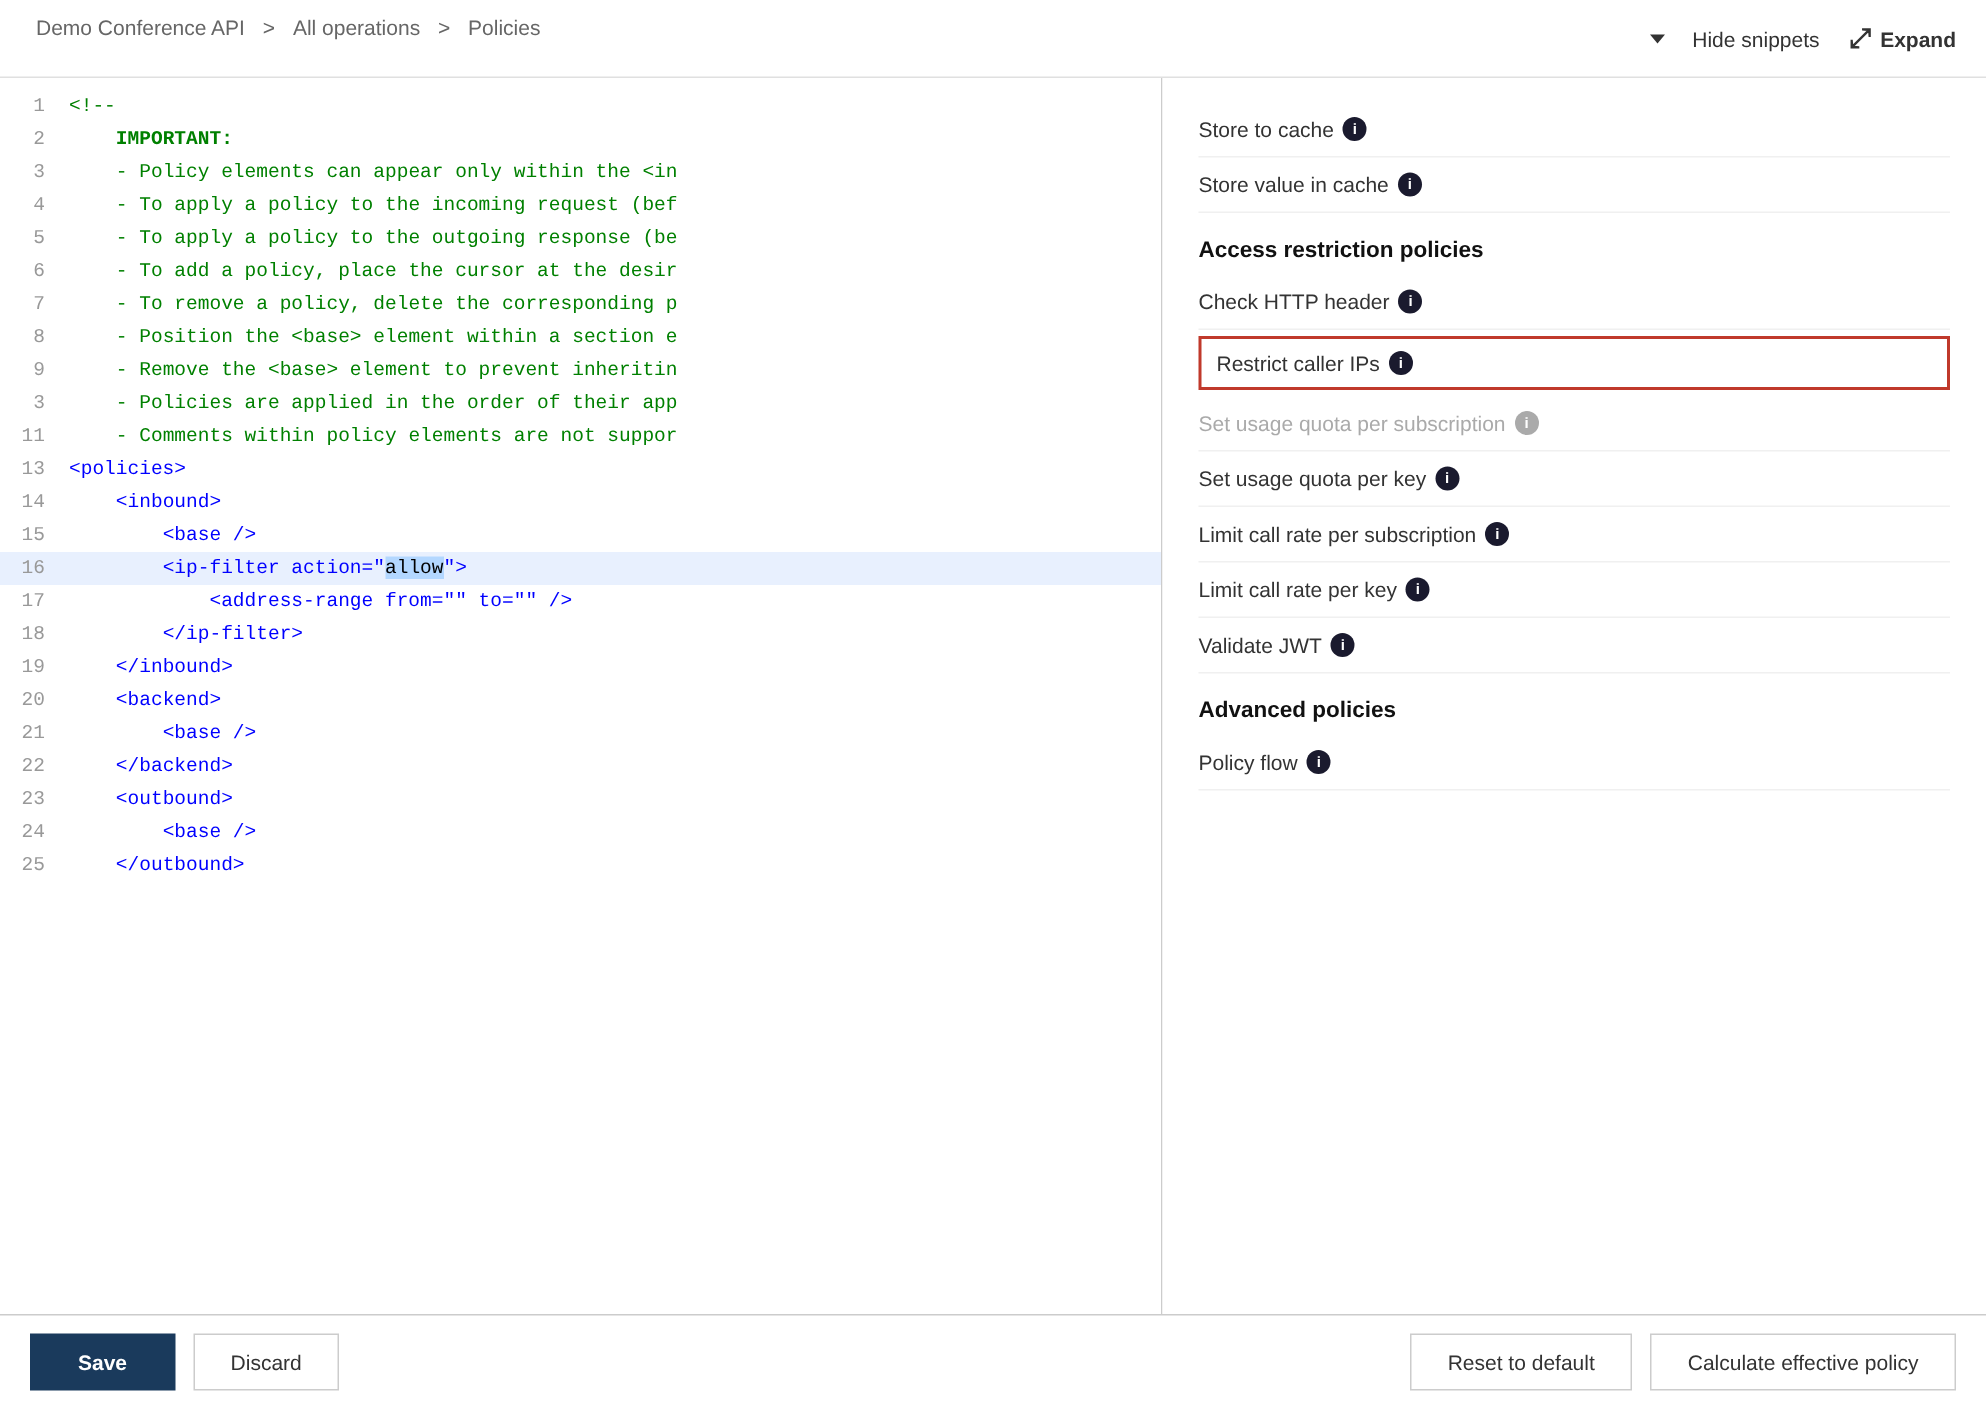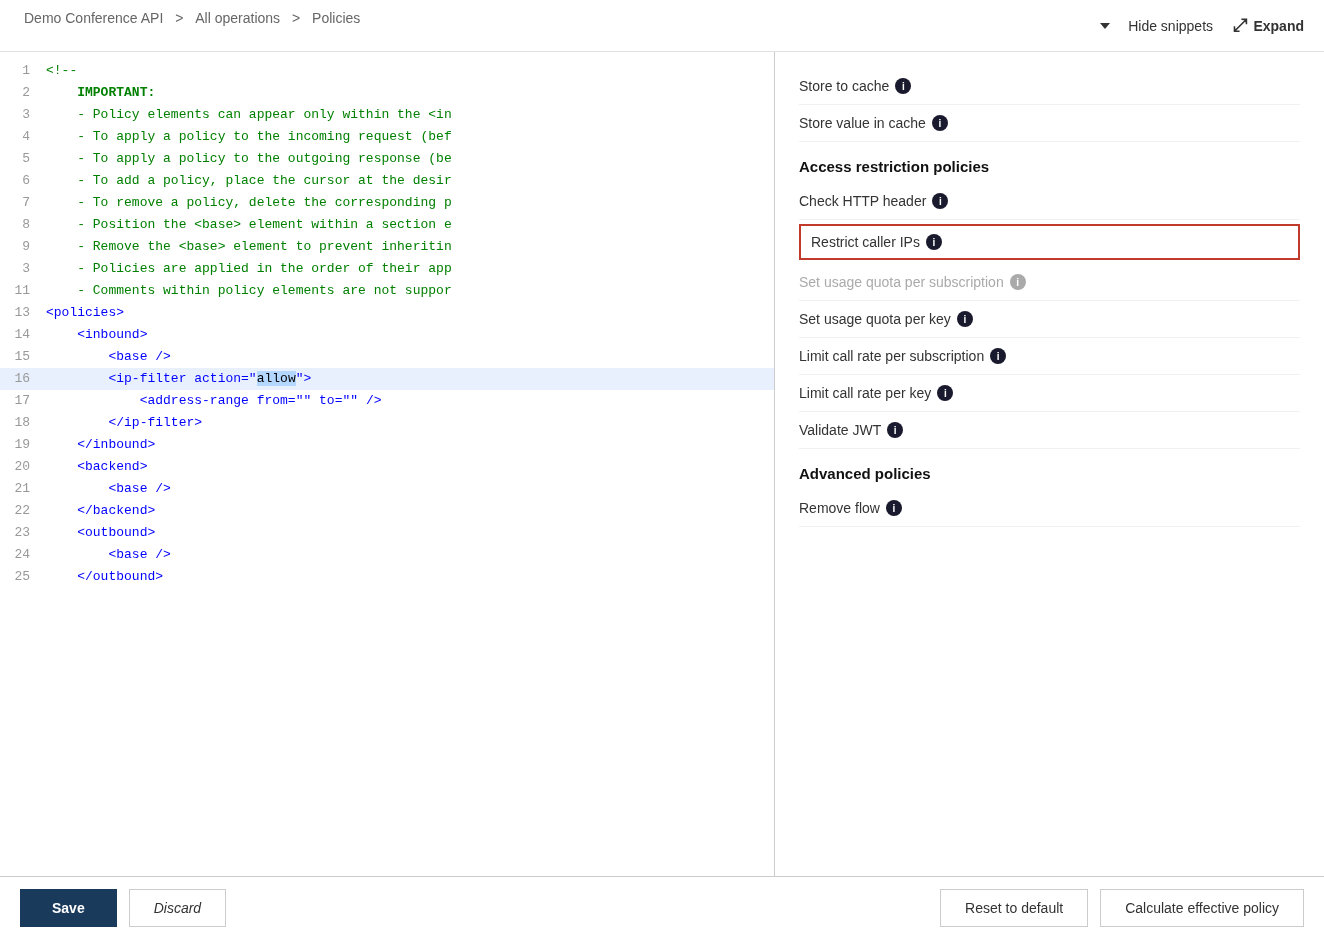--- a/index.html
+++ b/index.html
@@ -181,21 +181,20 @@
       height: 38px;
     }
     .btn-discard {
       background: #fff;
       color: #333;
       border: 1px solid #ccc;
       padding: 8px 24px;
       font-size: 14px;
       cursor: pointer;
       height: 38px;
-      font-style: italic;
     }
     .btn-reset {
       background: #fff;
       color: #333;
       border: 1px solid #ccc;
       padding: 8px 24px;
       font-size: 14px;
       cursor: pointer;
       height: 38px;
       margin-left: auto;
@@ -396,21 +395,21 @@
     </div>
 
     <div class="policy-item">
       <span>Validate JWT</span>
       <span class="info-icon">i</span>
     </div>
 
     <div class="policy-section-title">Advanced policies</div>
 
     <div class="policy-item">
-      <span>Remove flow</span>
+      <span>Policy flow</span>
       <span class="info-icon">i</span>
     </div>
 
   </div>
 </div>
 
 <div class="footer">
   <button class="btn-save">Save</button>
   <button class="btn-discard">Discard</button>
   <button class="btn-reset">Reset to default</button>

